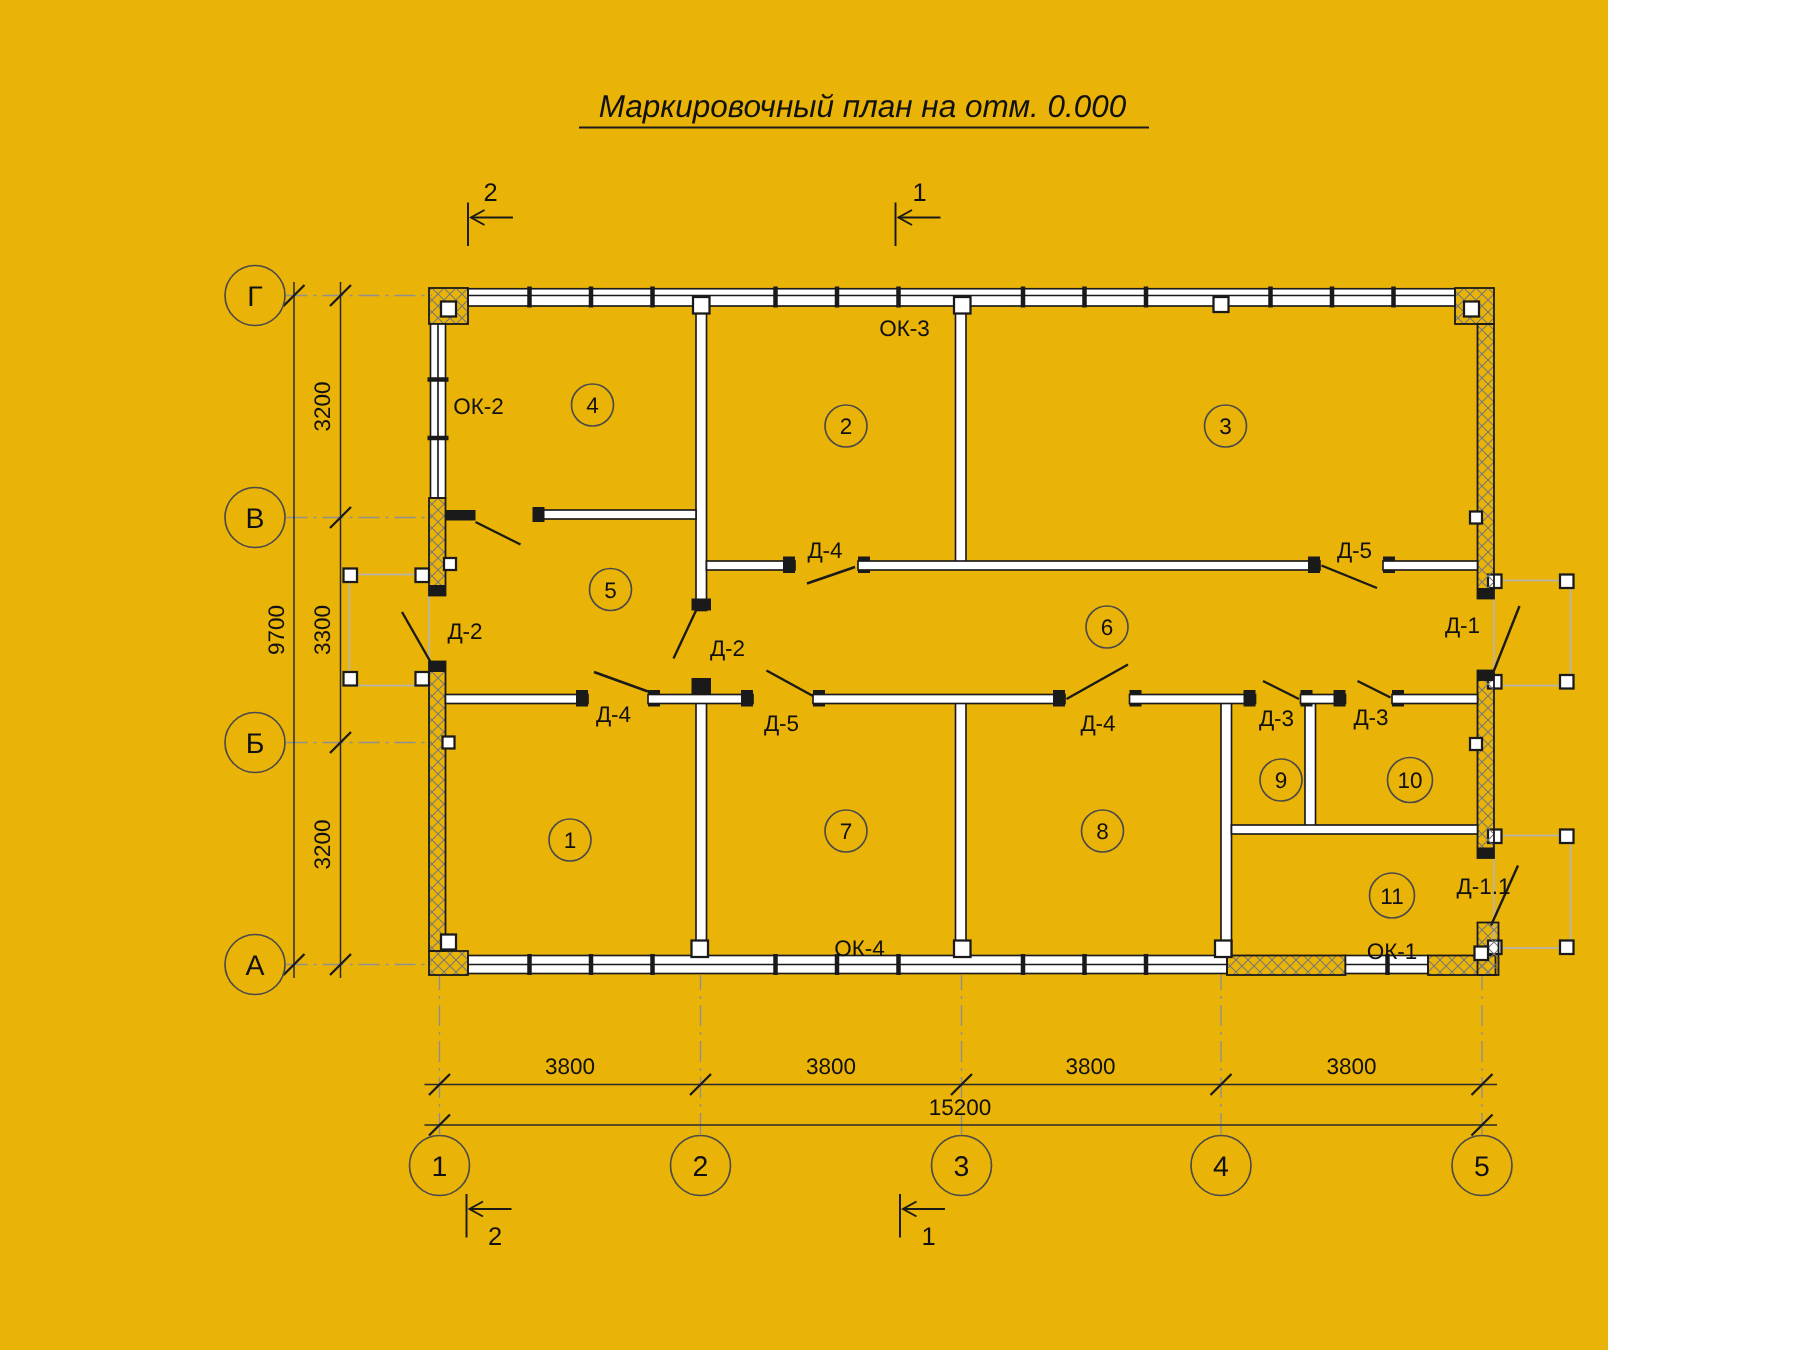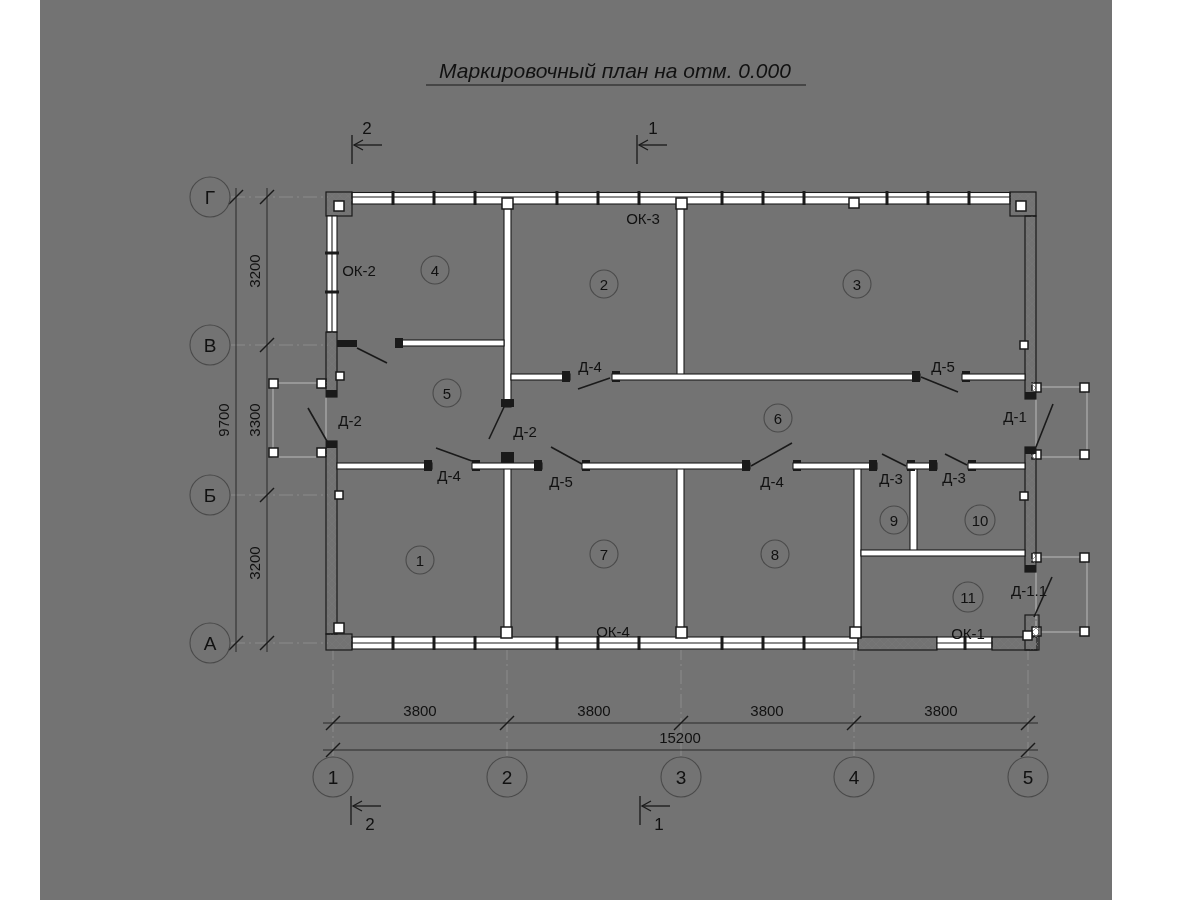--- a/index.html
+++ b/index.html
@@ -1,17 +1,17 @@
 <!DOCTYPE html>
 <html><head>
 <meta charset="utf-8">
 <style>
   html,body{margin:0;padding:0;background:#ffffff;}
-  .page{position:relative;width:1072px;height:900px;background:#737373;overflow:hidden;
-        font-family:"Liberation Sans","DejaVu Sans",sans-serif;margin-left:40px;}
+  .page{position:relative;width:1072px;height:900px;background:#eab308;overflow:hidden;
+        font-family:"Liberation Sans","DejaVu Sans",sans-serif;}
   svg{display:block}
   text{fill:#111;font-family:"Liberation Sans","DejaVu Sans",sans-serif;}
   .t-title{font-size:21px;font-style:italic;}
   .t-axis{font-size:19px;}
   .t-dim{font-size:15px;}
   .t-room{font-size:15px;}
   .t-label{font-size:15px;}
   .t-sect{font-size:17px;}
   .ln{stroke:#1a1a1a;stroke-width:1.1;fill:none;}
   .wall{fill:#ffffff;stroke:#1a1a1a;stroke-width:1.1;}

